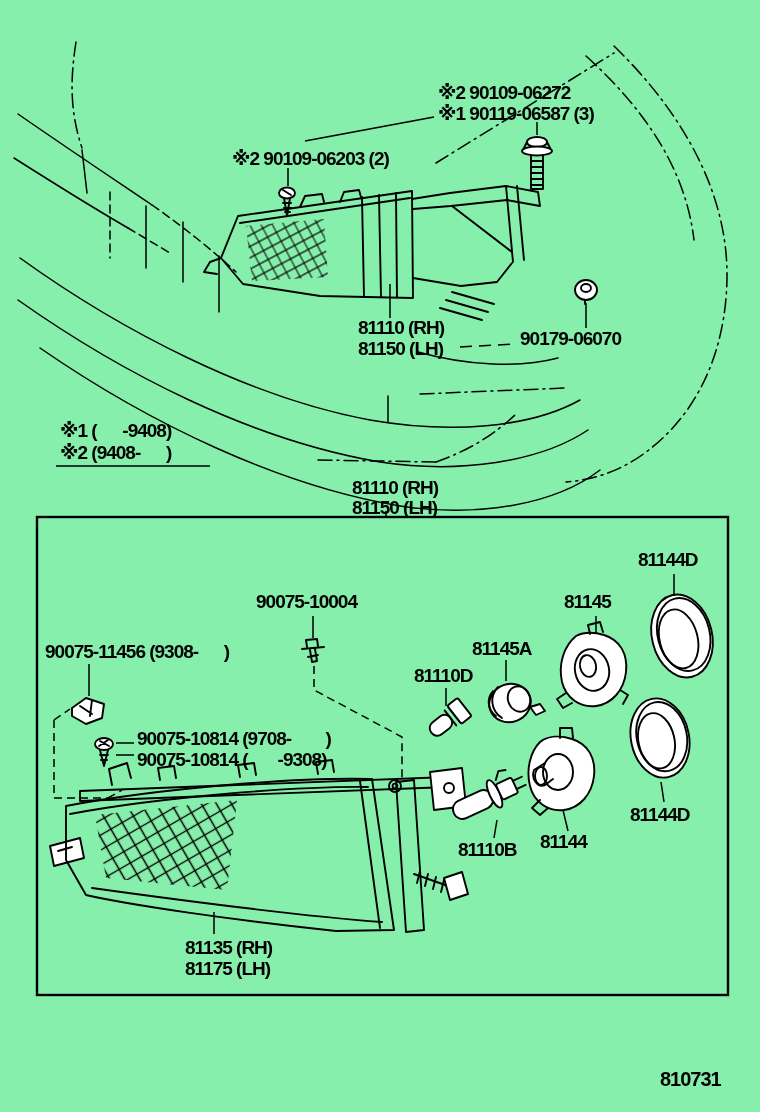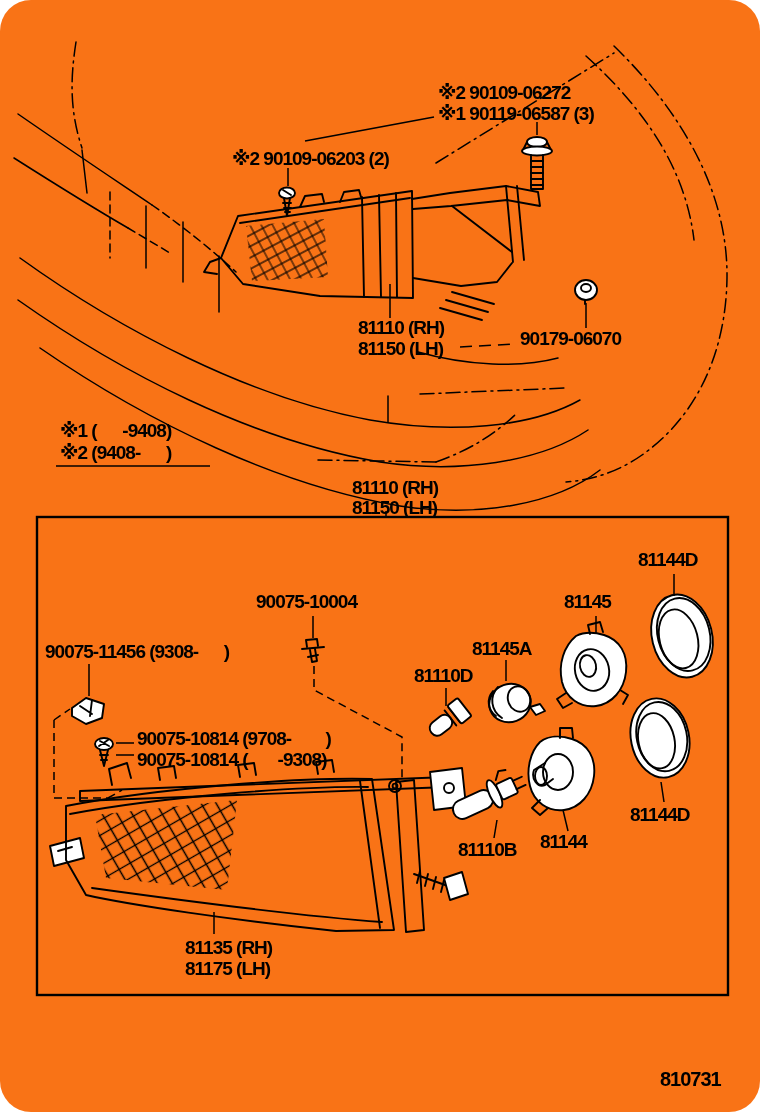--- a/index.html
+++ b/index.html
@@ -1,16 +1,16 @@
 <!DOCTYPE html>
 <html><head>
 <meta charset="utf-8">
 <style>
   html,body{margin:0;padding:0;background:#ffffff;}
-  .page{position:relative;width:760px;height:1112px;background:#f97316;overflow:hidden;border-radius:31px;}
+  .page{position:relative;width:760px;height:1112px;background:#86efac;overflow:hidden;}
   svg{display:block;}
   svg text{
     font-family:"Liberation Sans","DejaVu Sans",sans-serif;
     font-weight:bold;
     font-size:19px;
     letter-spacing:-1px;
     fill:#000;
     white-space:pre;
   }
   svg text.code{font-size:20px;}

